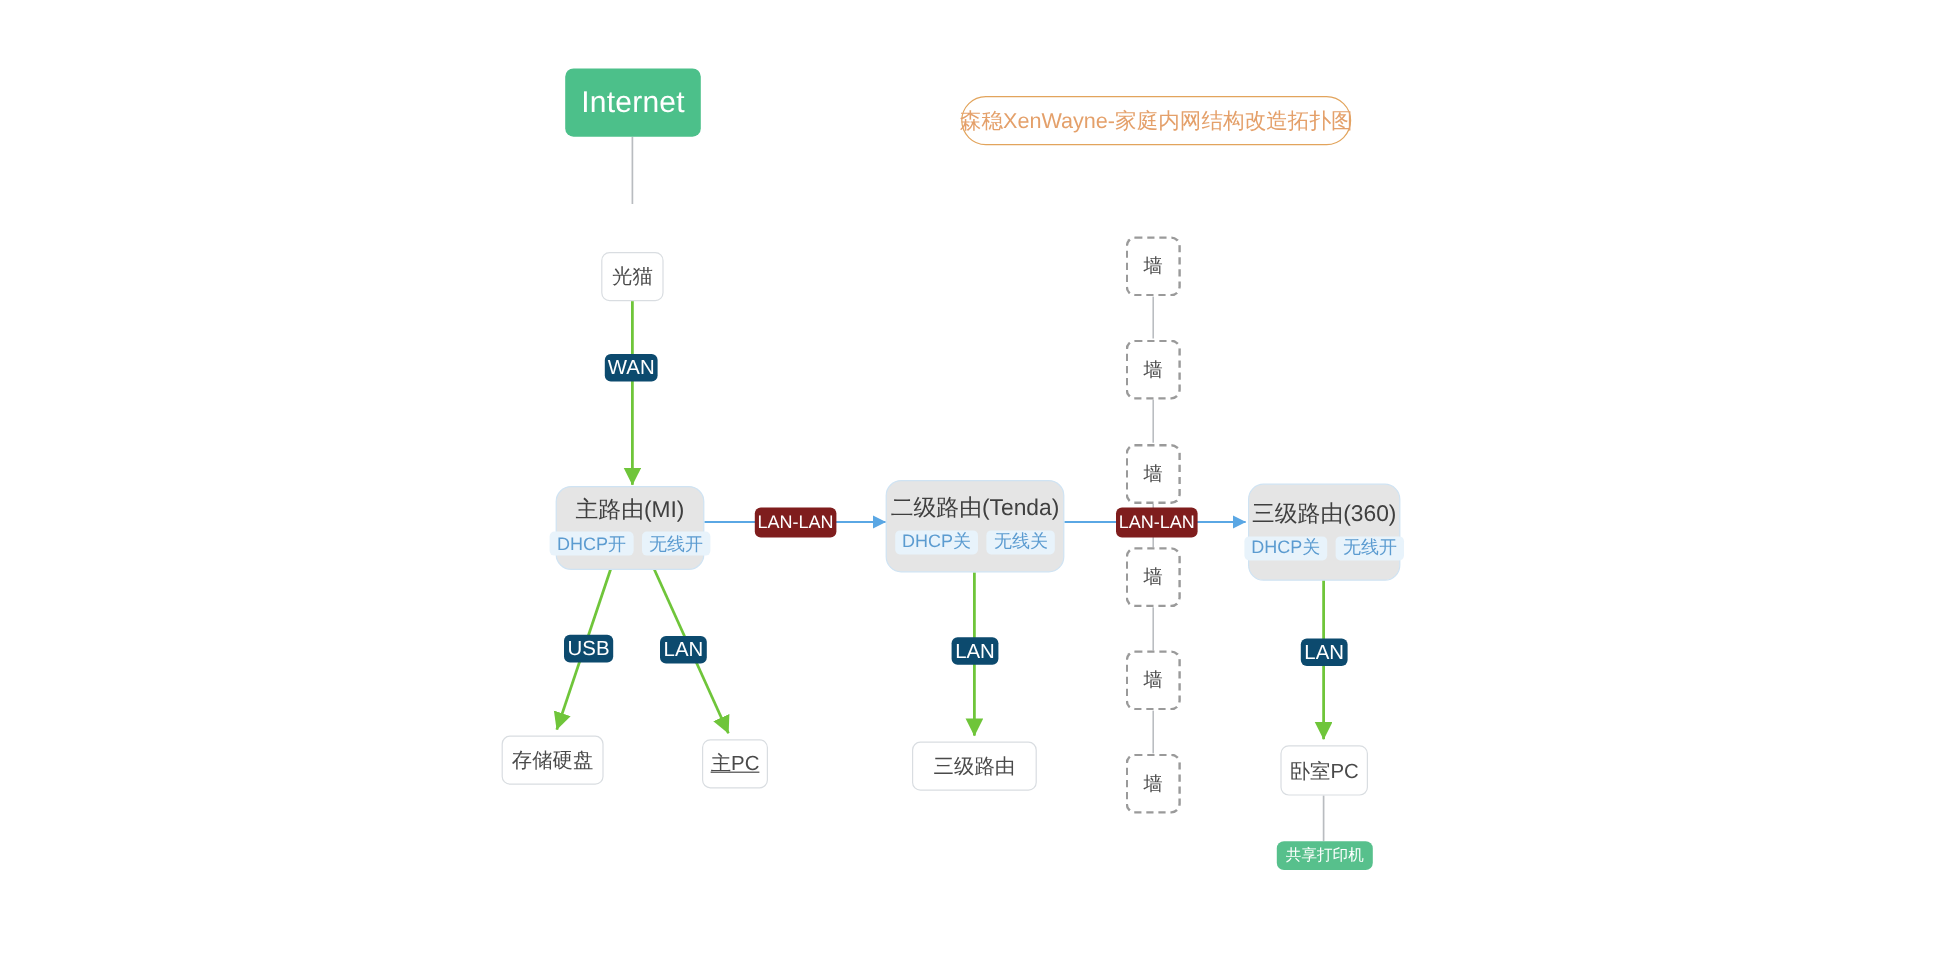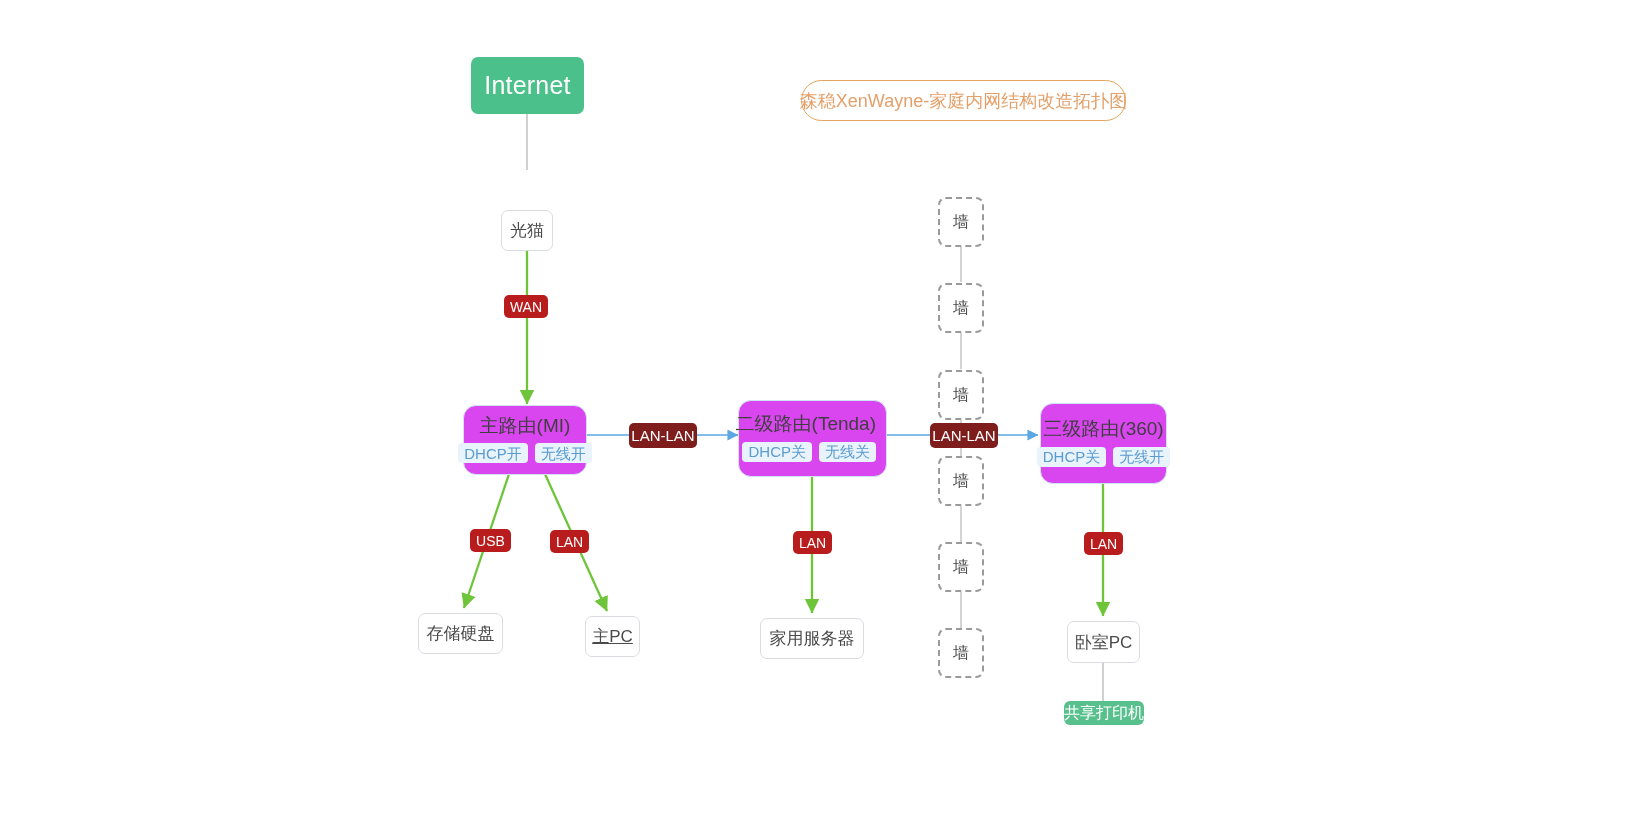--- a/index.html
+++ b/index.html
@@ -52,21 +52,21 @@
   .node-box {
     background: #ffffff;
     border: 1px solid #d9dde1;
     border-radius: 7px;
     color: #4a4a4a;
     font-size: 17px;
   }
 
   
   .node-router {
-    background: #d946ef;
+    background: #e5e5e5;
     border: 1px solid #cfe3f3;
     border-radius: 13px;
     color: #454545;
     padding: 6px 10px 9px 10px;
   }
   .router-title {
     font-size: 19px;
     color: #3f3f3f;
     line-height: 1.25;
     white-space: nowrap;
@@ -94,21 +94,21 @@
     border-radius: 8px;
     color: #4a4a4a;
     font-size: 16px;
   }
 
   
   .node-printer {
     background: #57c08c;
     border-radius: 6px;
     color: #ffffff;
-    font-size: 16px;
+    font-size: 13px;
     white-space: nowrap;
   }
 
   
   .title-pill {
     position: absolute;
     box-sizing: border-box;
     display: flex;
     align-items: center;
     justify-content: center;
@@ -128,22 +128,22 @@
     display: flex;
     align-items: center;
     justify-content: center;
     border-radius: 5px;
     color: #ffffff;
     line-height: 1;
     white-space: nowrap;
     z-index: 7;
   }
   .edge-label-green {
-    background: #b91c1c;
-    font-size: 14px;
+    background: #0c4a6e;
+    font-size: 17px;
   }
   .edge-label-blue {
     background: #7f1d1d;
     font-size: 15px;
   }
 </style>
 </head>
 <body>
 
 <div id="canvas">
@@ -194,21 +194,21 @@
   </div>
 
   <div class="node node-router" style="left:463px; top:405px; width:124px; height:70px;">
     <div class="router-title">主路由(MI)</div>
     <div class="router-badges">
       <span class="router-badge">DHCP开</span>
       <span class="router-badge">无线开</span>
     </div>
   </div>
 
-  <div class="node node-router" style="left:738px; top:400px; width:149px; height:77px;align-items:flex-end;">
+  <div class="node node-router" style="left:738px; top:400px; width:149px; height:77px;">
     <div class="router-title">二级路由(Tenda)</div>
     <div class="router-badges">
       <span class="router-badge">DHCP关</span>
       <span class="router-badge">无线关</span>
     </div>
   </div>
 
   <div class="node node-router" style="left:1040px; top:403px; width:127px; height:81px;">
     <div class="router-title">三级路由(360)</div>
     <div class="router-badges">
@@ -219,21 +219,21 @@
 
   <div class="node node-box" style="left:418px; top:613px; width:85px; height:41px;">
     <span>存储硬盘</span>
   </div>
 
   <div class="node node-box" style="left:585px; top:616px; width:55px; height:41px;text-decoration:underline;">
     <span>主PC</span>
   </div>
 
   <div class="node node-box" style="left:760px; top:618px; width:104px; height:41px;">
-    <span>家用服务器</span>
+    <span>三级路由</span>
   </div>
 
   <div class="node node-box" style="left:1067px; top:621px; width:73px; height:42px;">
     <span>卧室PC</span>
   </div>
 
   <div class="node node-printer" style="left:1064px; top:701px; width:80px; height:24px;">
     <span>共享打印机</span>
   </div>
 

